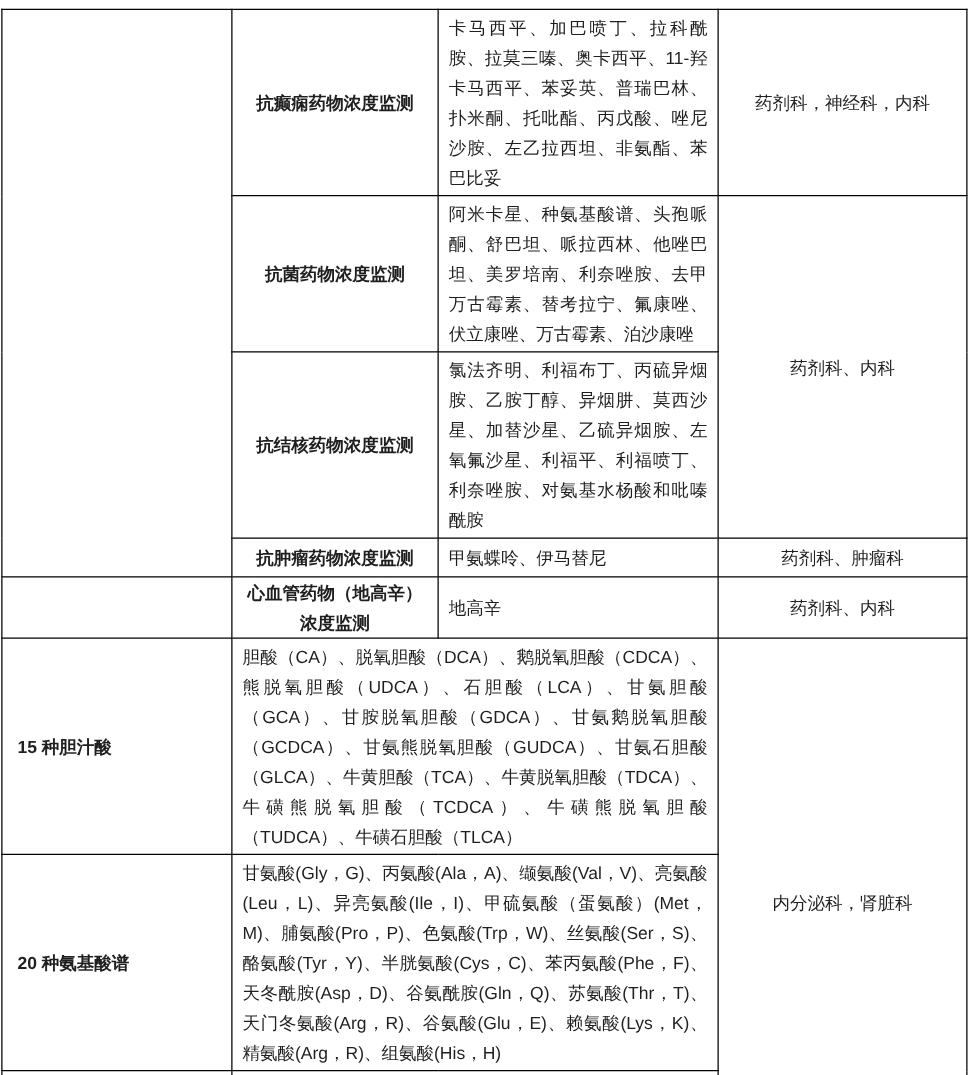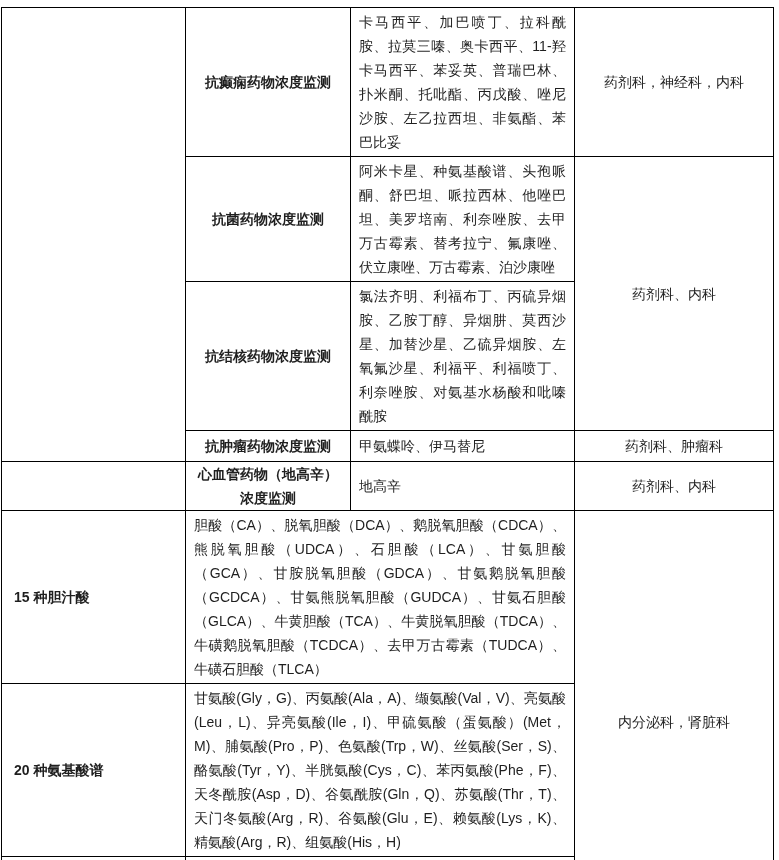--- a/index.html
+++ b/index.html
@@ -91,21 +91,21 @@
         <td class="dept">药剂科、肿瘤科</td>
       </tr>
       <tr class="r5">
         <td class="category"></td>
         <td class="testname">心血管药物（地高辛）浓度监测</td>
         <td class="drugs">地高辛</td>
         <td class="dept">药剂科、内科</td>
       </tr>
       <tr class="r6">
         <td class="category">15 种胆汁酸</td>
-        <td class="drugs" colspan="2">胆酸（CA）、脱氧胆酸（DCA）、鹅脱氧胆酸（CDCA）、熊脱氧胆酸（UDCA）、石胆酸（LCA）、甘氨胆酸（GCA）、甘胺脱氧胆酸（GDCA）、甘氨鹅脱氧胆酸（GCDCA）、甘氨熊脱氧胆酸（GUDCA）、甘氨石胆酸（GLCA）、牛黄胆酸（TCA）、牛黄脱氧胆酸（TDCA）、牛磺鹅脱氧胆酸（TCDCA）、去甲万古霉素（TUDCA）、牛磺石胆酸（TLCA）</td>
+        <td class="drugs" colspan="2">胆酸（CA）、脱氧胆酸（DCA）、鹅脱氧胆酸（CDCA）、熊脱氧胆酸（UDCA）、石胆酸（LCA）、甘氨胆酸（GCA）、甘胺脱氧胆酸（GDCA）、甘氨鹅脱氧胆酸（GCDCA）、甘氨熊脱氧胆酸（GUDCA）、甘氨石胆酸（GLCA）、牛黄胆酸（TCA）、牛黄脱氧胆酸（TDCA）、牛磺熊脱氧胆酸（TCDCA）、牛磺熊脱氧胆酸（TUDCA）、牛磺石胆酸（TLCA）</td>
         <td class="dept" rowspan="3">内分泌科，肾脏科</td>
       </tr>
       <tr class="r7">
         <td class="category">20 种氨基酸谱</td>
         <td class="drugs" colspan="2">甘氨酸(Gly，G)、丙氨酸(Ala，A)、缬氨酸(Val，V)、亮氨酸(Leu，L)、异亮氨酸(Ile，I)、甲硫氨酸（蛋氨酸）(Met，M)、脯氨酸(Pro，P)、色氨酸(Trp，W)、丝氨酸(Ser，S)、酪氨酸(Tyr，Y)、半胱氨酸(Cys，C)、苯丙氨酸(Phe，F)、天冬酰胺(Asp，D)、谷氨酰胺(Gln，Q)、苏氨酸(Thr，T)、天门冬氨酸(Arg，R)、谷氨酸(Glu，E)、赖氨酸(Lys，K)、精氨酸(Arg，R)、组氨酸(His，H)</td>
       </tr>
       <tr class="r8">
         <td class="category">同型半胱氨酸代谢过程检测</td>
         <td class="drugs" colspan="2">同型半胱氨酸，叶酸（FA），5-甲基四氢叶酸（5MTHF），5-甲酰四氢叶酸（5FTHF），甲基丙二酸（MMA），蛋氨酸、维生素 B6，维生素 B2、维生素 B3</td>
       </tr>

